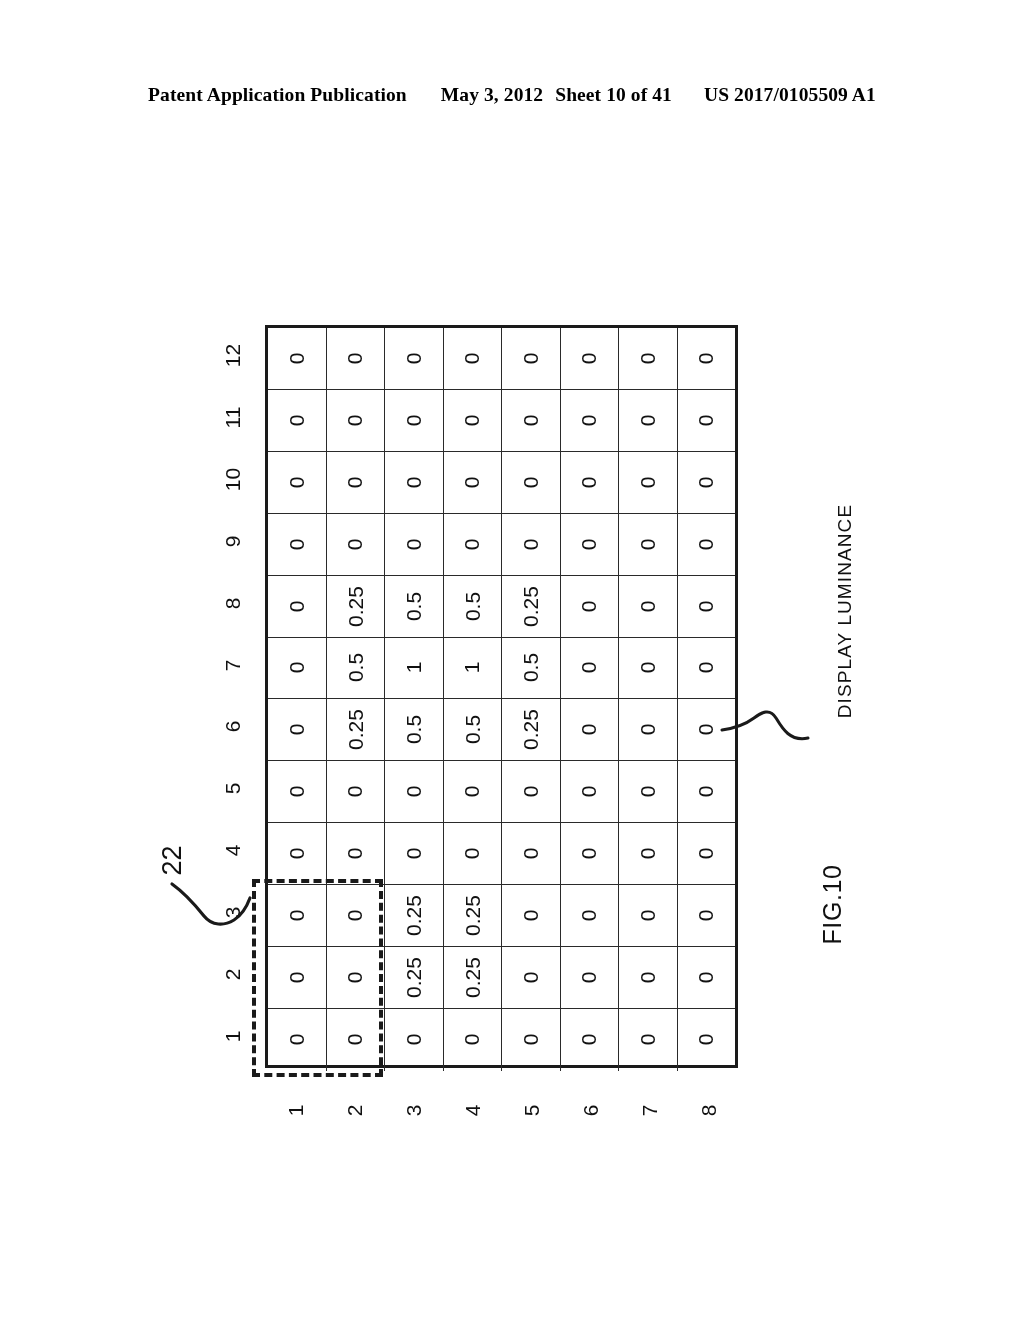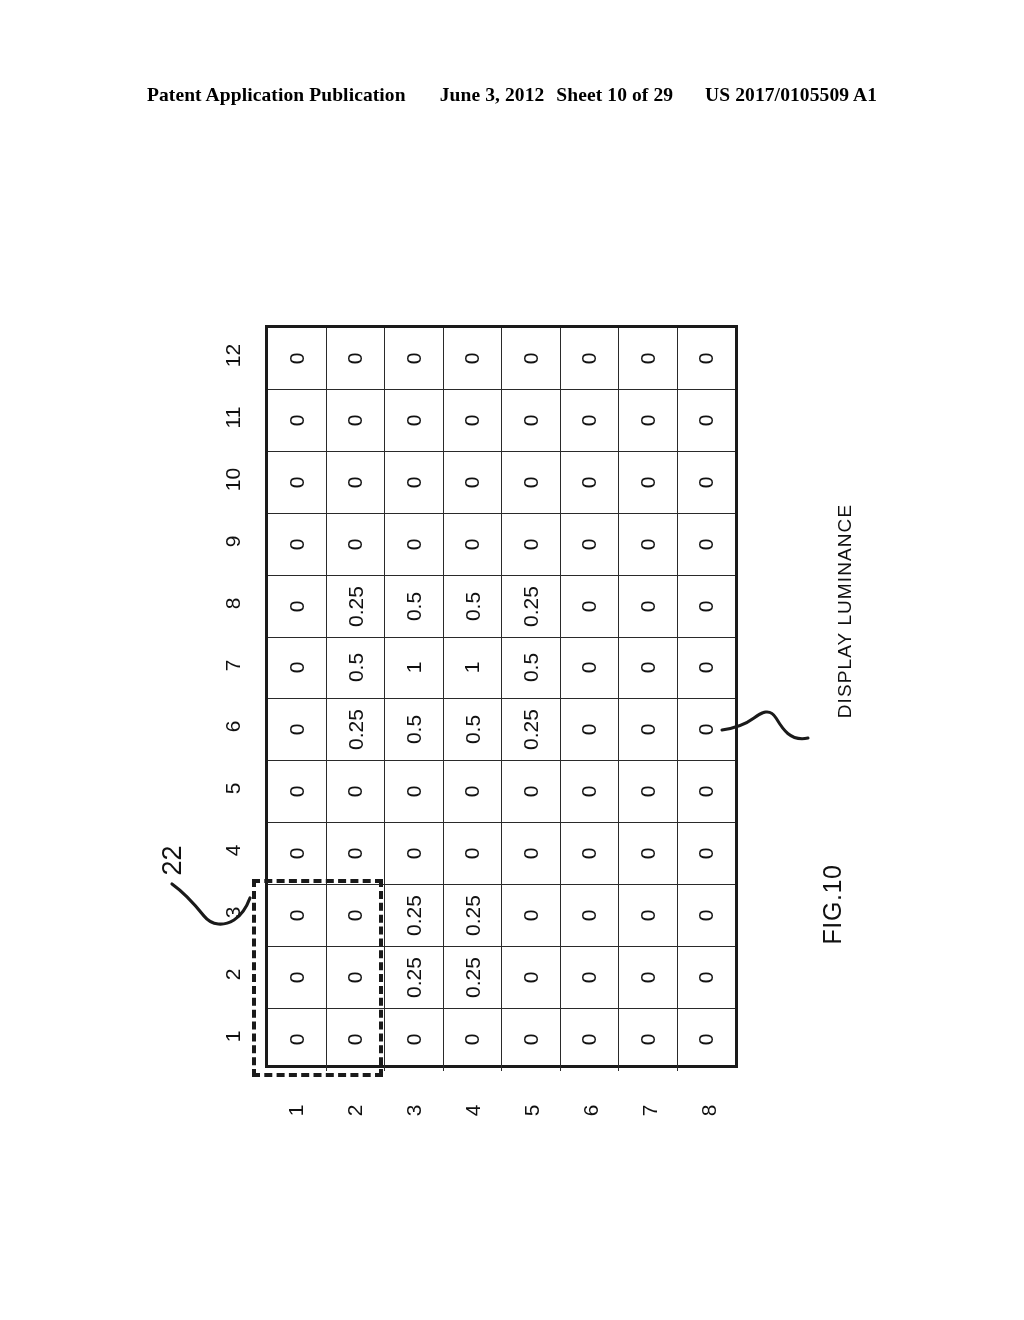--- a/index.html
+++ b/index.html
@@ -69,23 +69,23 @@
 
   svg.overlay{position:absolute;left:0;top:0;width:1024px;height:1320px;pointer-events:none;}
 </style>
 </head>
 <body>
 
 <div id="patent-header">
   <div class="hrow">
     <span>Patent Application Publication</span>
     <span class="hgap1"></span>
-    <span>June 3, 2012</span>
+    <span>May 3, 2012</span>
     <span class="hgap2"></span>
-    <span>Sheet 10 of 29</span>
+    <span>Sheet 10 of 41</span>
     <span class="hgap3"></span>
     <span>US 2017/0105509 A1</span>
   </div>
 </div>
 
 <div id="figure-area">
 
   <div id="col-labels">
       <div class="axis-lbl" style="top: 344.958px;">12</div>
       <div class="axis-lbl" style="top: 406.875px;">11</div>

